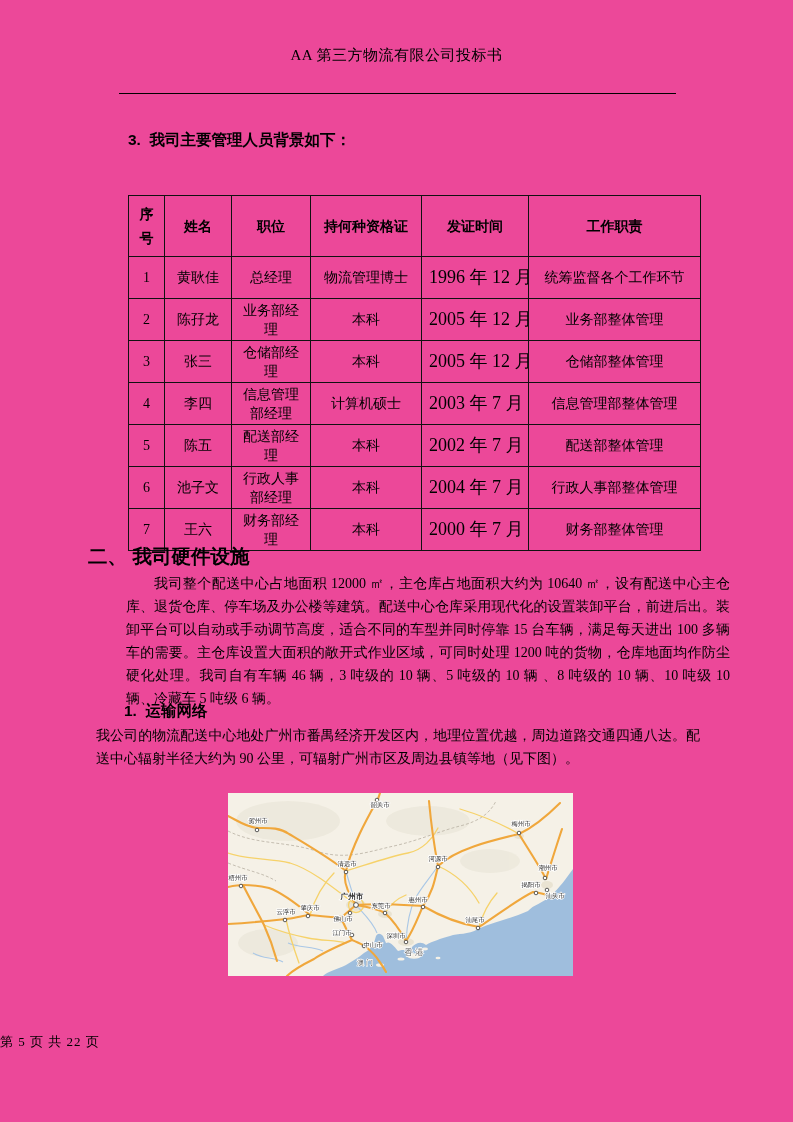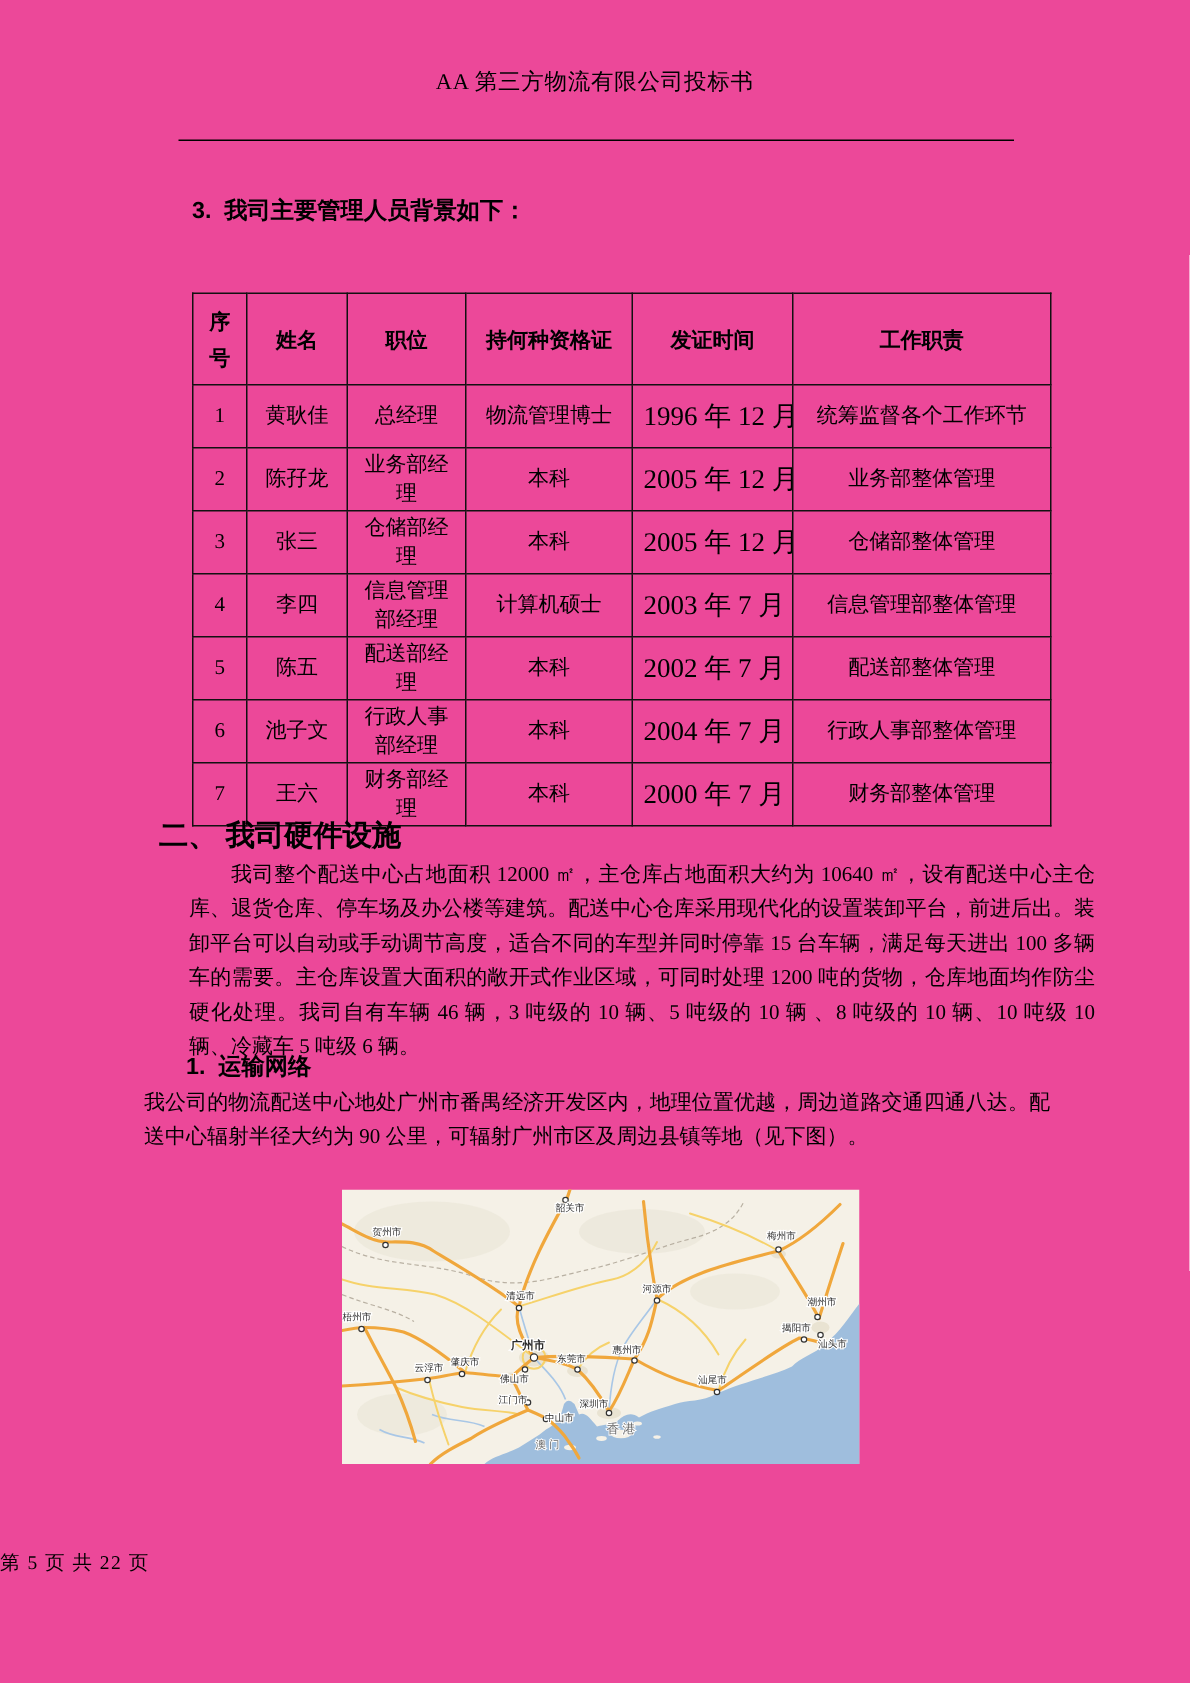--- a/index.html
+++ b/index.html
@@ -5,21 +5,21 @@
   html,body{margin:0;padding:0;background:#ffffff;}
   .page{position:relative;width:793px;height:1122px;background:#ec4899;overflow:hidden;
         font-family:"Liberation Serif", serif;color:#000;}
   
   .doc-header{position:absolute;left:96px;top:44px;width:601px;text-align:center;}
   .doc-header .h-line{font-size:15px;line-height:23px;letter-spacing:.5px;}
   .header-rule{position:absolute;left:119px;top:93px;width:557px;border-top:1.6px solid #000;}
   
   .h-3{position:absolute;left:128px;top:130px;font-family:Liberation Sans, sans-serif;
        font-weight:bold;font-size:15.5px;white-space:pre;}
-  .h-2{position:absolute;left:106px;top:543px;font-family:"Liberation Sans",sans-serif;
+  .h-2{position:absolute;left:88px;top:543px;font-family:"Liberation Sans",sans-serif;
        font-weight:bold;font-size:19.5px;white-space:pre;}
   .h-4{position:absolute;left:124px;top:701px;font-family:"Liberation Sans",sans-serif;
        font-weight:bold;font-size:15.5px;white-space:pre;}
   
   table.mgmt{position:absolute;left:128px;top:179px;width:572px;border-collapse:collapse;
        border:1.6px solid #111;table-layout:fixed;margin-top:16px;}
   table.mgmt th,table.mgmt td{border:1px solid #111;text-align:center;vertical-align:middle;
        padding:0 7px;overflow:hidden;}
   table.mgmt th{height:60px;font-family:"Liberation Sans",sans-serif;font-weight:bold;
        font-size:14px;line-height:24px;padding:0 8px;}

